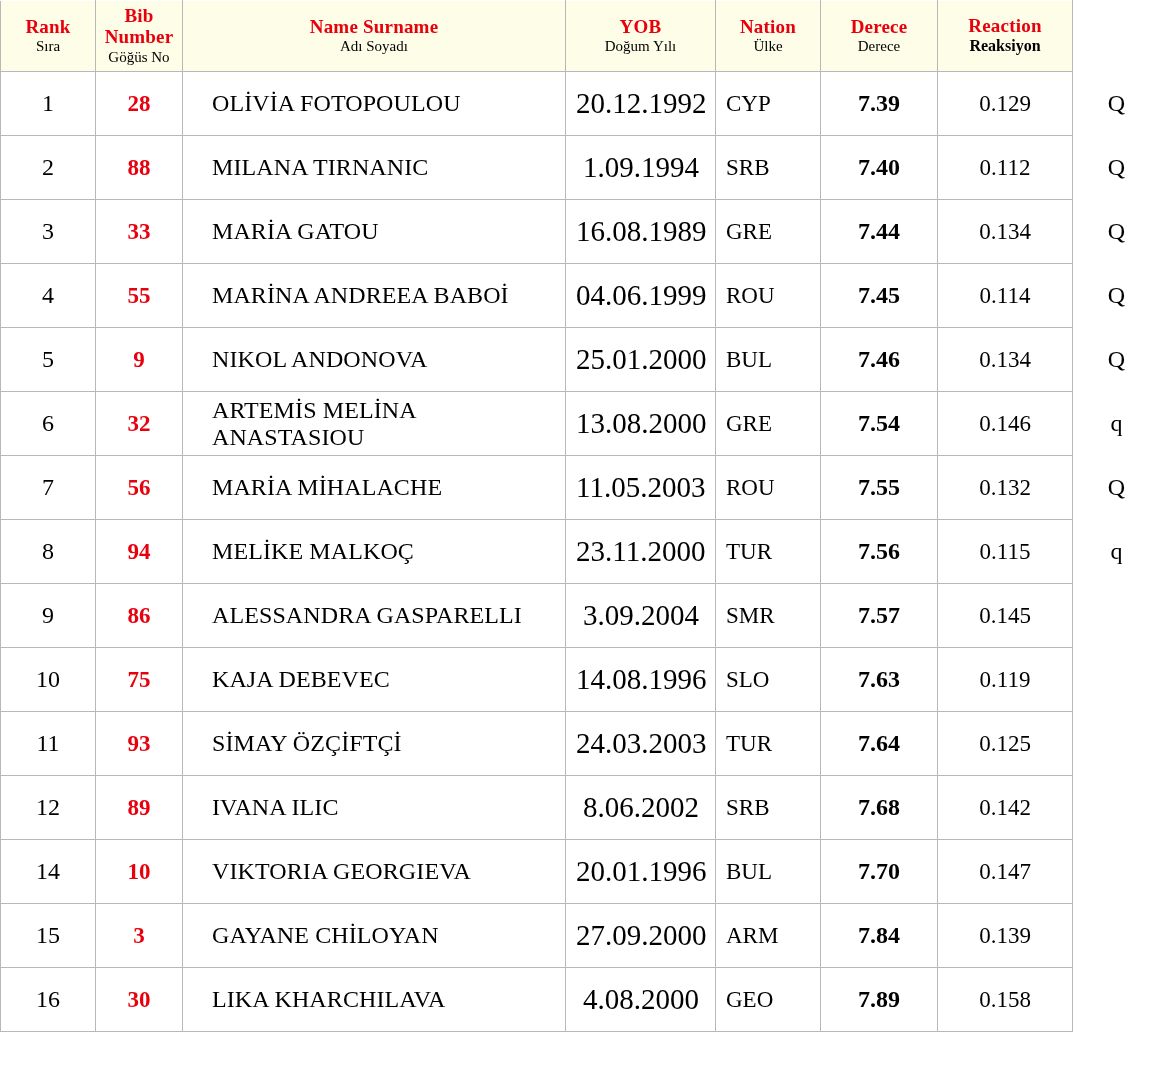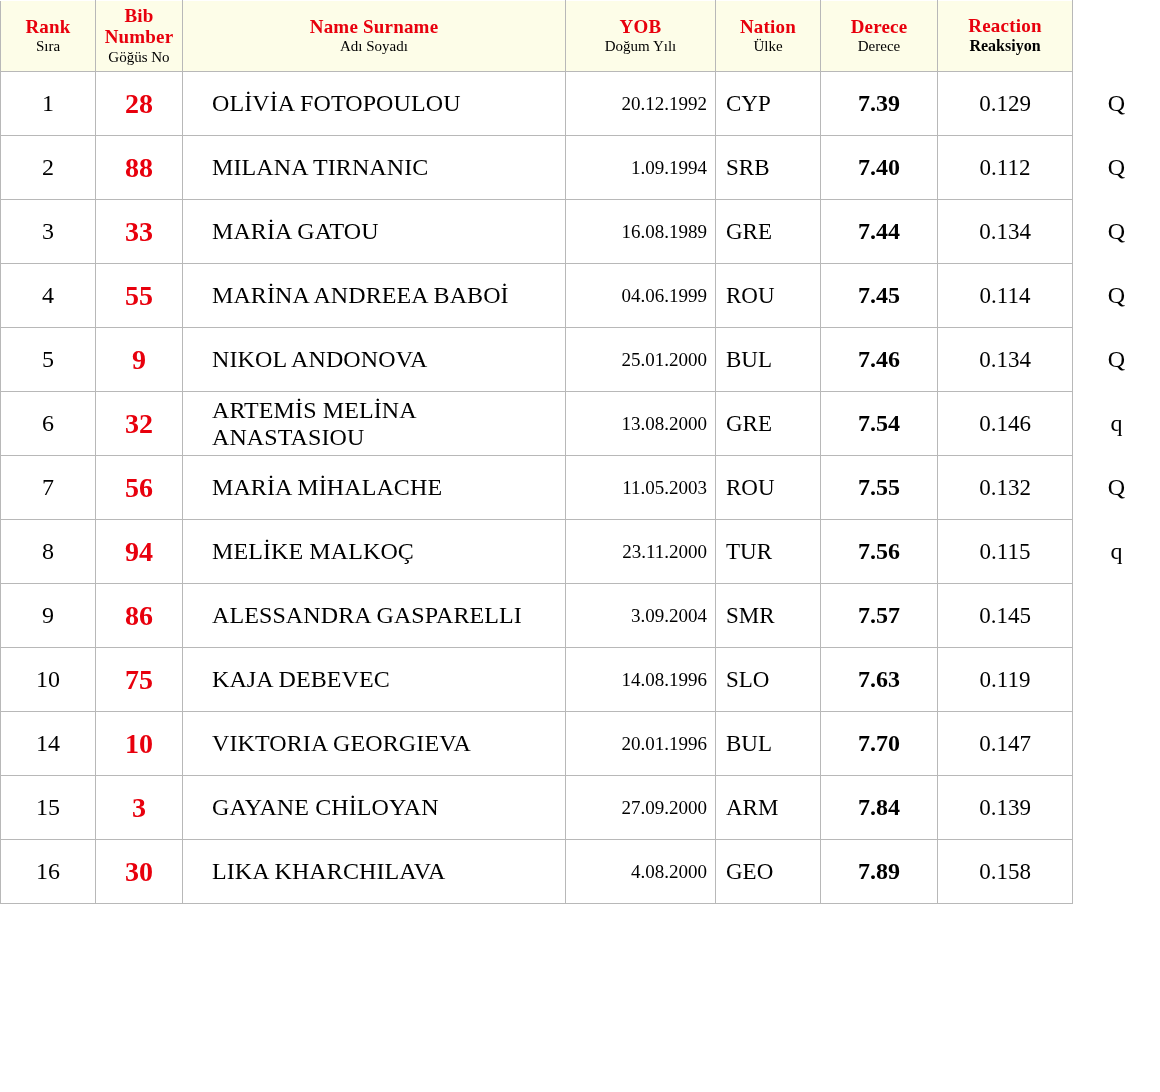--- a/index.html
+++ b/index.html
@@ -66,32 +66,32 @@
     background: #ffffff;
   }
   td.rank {
     text-align: center;
     font-size: 24px;
   }
   td.bib {
     text-align: center;
     color: #e8000d;
     font-weight: bold;
-    font-size: 28px;
+    font-size: 23px;
   }
   td.name {
     text-align: left;
     font-size: 24px;
     padding-left: 29px;
     letter-spacing: 0.1px;
   }
   td.yob {
     text-align: right;
-    font-size: 19px;
-    padding-right: 8px;
+    font-size: 29px;
+    padding-right: 16px;
   }
   td.nation {
     text-align: left;
     font-size: 23px;
     padding-left: 10px;
   }
   td.result {
     text-align: center;
     font-weight: bold;
     font-size: 24px;
@@ -253,20 +253,40 @@
         <td class="rank">10</td>
         <td class="bib">75</td>
         <td class="name">KAJA DEBEVEC</td>
         <td class="yob">14.08.1996</td>
         <td class="nation">SLO</td>
         <td class="result">7.63</td>
         <td class="reaction">0.119</td>
         <td class="qual"></td>
       </tr>
       <tr>
+        <td class="rank">11</td>
+        <td class="bib">93</td>
+        <td class="name">SİMAY ÖZÇİFTÇİ</td>
+        <td class="yob">24.03.2003</td>
+        <td class="nation">TUR</td>
+        <td class="result">7.64</td>
+        <td class="reaction">0.125</td>
+        <td class="qual"></td>
+      </tr>
+      <tr>
+        <td class="rank">12</td>
+        <td class="bib">89</td>
+        <td class="name">IVANA ILIC</td>
+        <td class="yob">8.06.2002</td>
+        <td class="nation">SRB</td>
+        <td class="result">7.68</td>
+        <td class="reaction">0.142</td>
+        <td class="qual"></td>
+      </tr>
+      <tr>
         <td class="rank">14</td>
         <td class="bib">10</td>
         <td class="name">VIKTORIA GEORGIEVA</td>
         <td class="yob">20.01.1996</td>
         <td class="nation">BUL</td>
         <td class="result">7.70</td>
         <td class="reaction">0.147</td>
         <td class="qual"></td>
       </tr>
       <tr>

